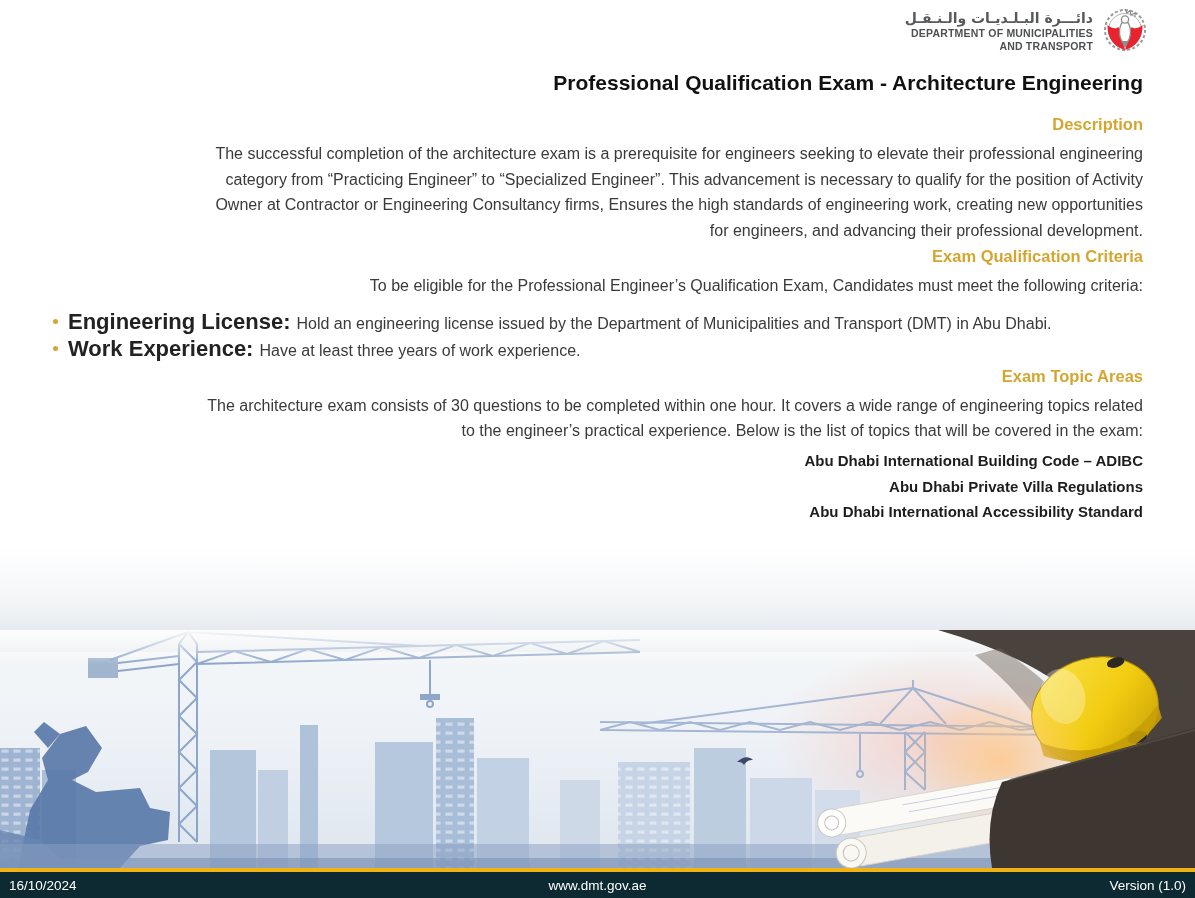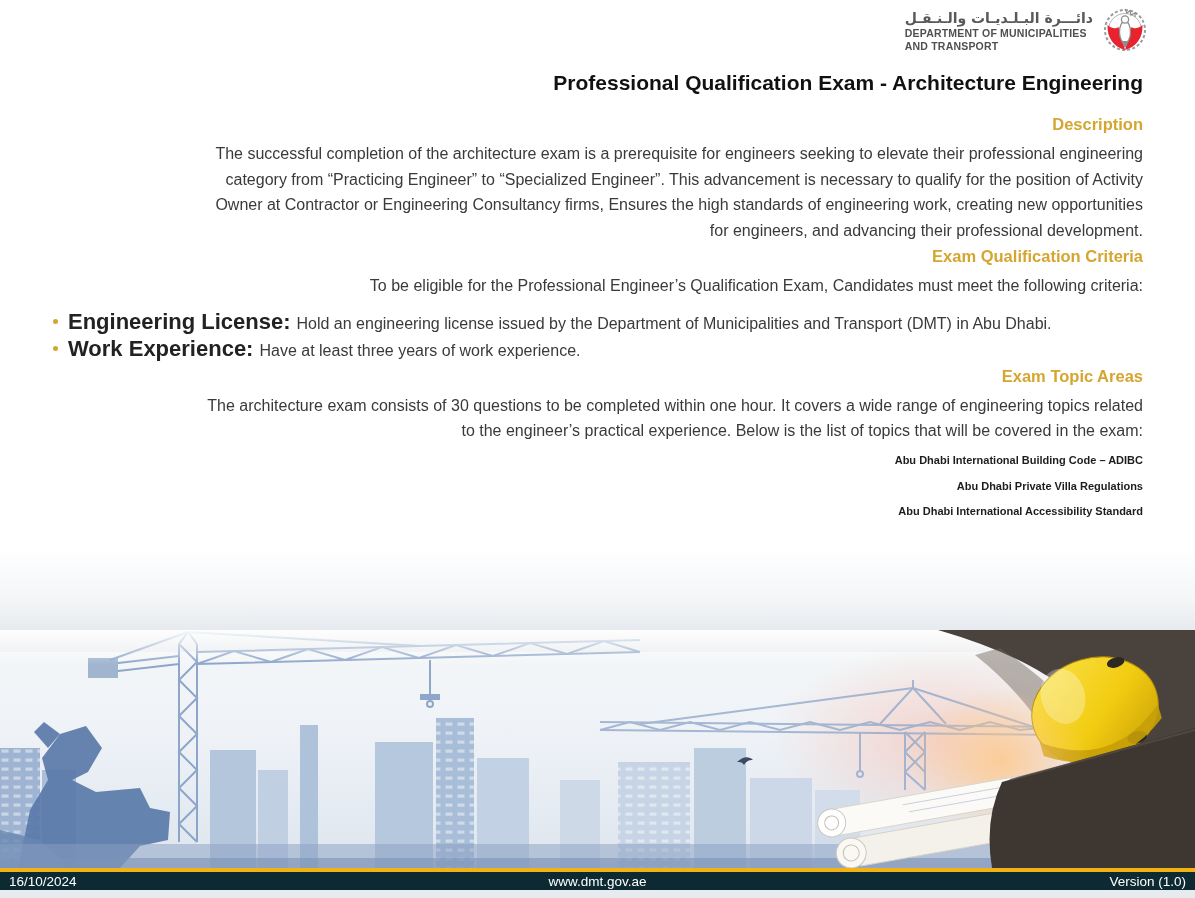--- a/index.html
+++ b/index.html
@@ -4,40 +4,40 @@
 <style>
   * { margin:0; padding:0; box-sizing:border-box; }
   html,body { width:1195px; height:898px; overflow:hidden; }
   body { font-family:"Liberation Sans", sans-serif; }
   .page {
     position:relative; width:1195px; height:898px; background:#fff; overflow:hidden;
     background:linear-gradient(180deg,#ffffff 0%,#ffffff 61%,#f3f5f7 67%,#e7ebef 70%,#e7ebef 100%);
   }
   
   .logo { position:absolute; top:8px; right:47px; display:flex; align-items:center; gap:9px; }
-  .logo-text { text-align:left; color:#58595b; }
+  .logo-text { text-align:right; color:#58595b; }
   .logo-ar { font-size:14px; line-height:17px; font-family:"DejaVu Sans",sans-serif; font-weight:bold; }
   .logo-en { font-size:10.5px; font-weight:bold; line-height:12.5px; letter-spacing:.2px; color:#4f5052; }
   
   .content { position:absolute; left:51px; top:0; width:1092px; color:var(--text);text-align:right; }
   h1.title { margin-top:70px; font-size:21px; line-height:25px; font-weight:bold; color:var(--title); }
   h2.gold { margin-top:19px; font-size:16.5px; line-height:21px; font-weight:bold; color:var(--gold); }
   h2.gold.mt { margin-top:2px; }
   p.body { margin-top:6px; font-size:16px; line-height:25.7px; white-space:pre-line; }
   .bullets { margin-top:10px; }
   .bullet-row { display:flex; align-items:flex-start; font-size:16px; line-height:25.6px; }
   .dot { width:5px; height:5px; border-radius:50%; background:var(--gold); margin:10px 10px 0 2px; flex:0 0 auto; }
   .bullet-row b { font-size:22px; margin-right:6px; white-space:nowrap; color:#222; }
   .topics { margin-top:4px; }
-  .topic { font-size:11px; line-height:25.6px; font-weight:bold; color:#1d1d1d; }
+  .topic { font-size:15px; line-height:25.6px; font-weight:bold; color:#1d1d1d; }
   
   .hero { position:absolute; left:0; top:630px; width:1195px; height:238px; }
   
   .footer-line { position:absolute; left:0; top:868px; width:1195px; height:4px; background:var(--gold_line); }
-  .footer-bar { position:absolute; left:0; top:872px; width:1195px; height:18px; background:var(--footer_bar);
+  .footer-bar { position:absolute; left:0; top:872px; width:1195px; height:26px; background:var(--footer_bar);
     color:#fff; font-size:13.5px; display:flex; align-items:center; justify-content:space-between; padding:0 9px; }
   .footer-center { position:absolute; left:0; right:0; text-align:center; }
 </style>
 </head>
 <body>
 
 <div class="page">
 
   <div class="logo">
     <div class="logo-text">

